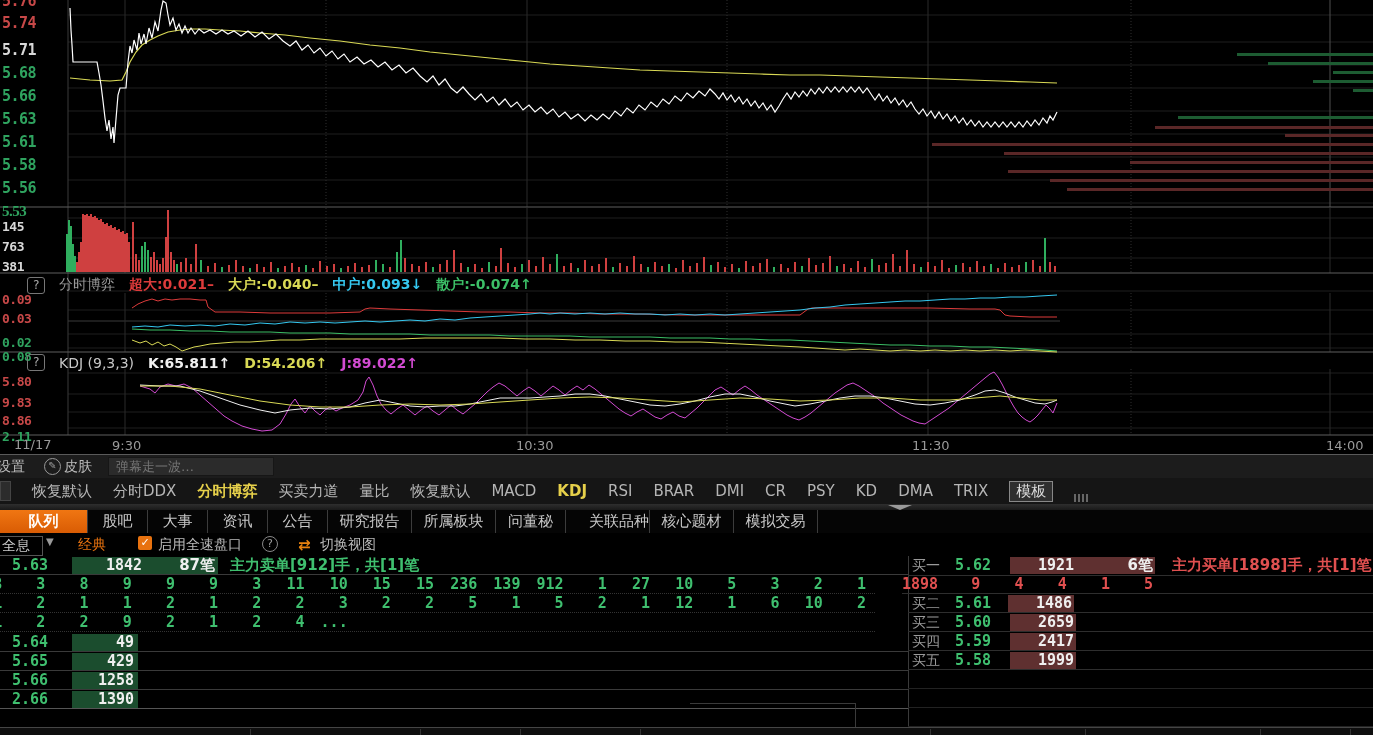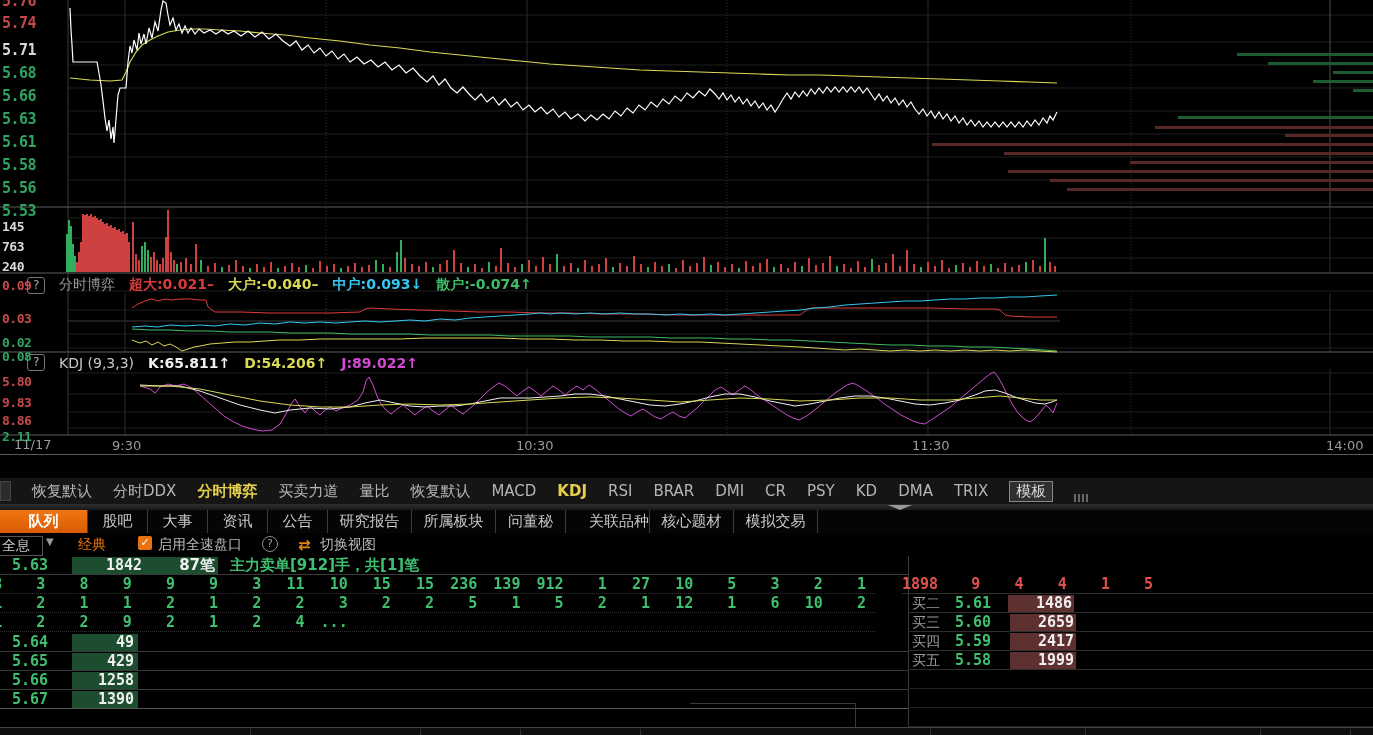--- a/index.html
+++ b/index.html
@@ -335,29 +335,29 @@
   <div id="price-labels">
       <span class="lbl big lr" style="top: -7px;">5.76</span>
       <span class="lbl big lr" style="top: 15px;">5.74</span>
       <span class="lbl big lw" style="top: 42px;">5.71</span>
       <span class="lbl big lg" style="top: 65px;">5.68</span>
       <span class="lbl big lg" style="top: 88px;">5.66</span>
       <span class="lbl big lg" style="top: 111px;">5.63</span>
       <span class="lbl big lg" style="top: 134px;">5.61</span>
       <span class="lbl big lg" style="top: 157px;">5.58</span>
       <span class="lbl big lg" style="top: 180px;">5.56</span>
-      <span class="lbl big lg" style="top: 203px;">5.53</span>
+      <span class="lbl big lg" style="top: 203px; font-family: Liberation Serif, serif;">5.53</span>
     </div>
   <div id="volume-labels">
       <span class="lbl lw" style="top: 218px;">145</span>
       <span class="lbl lw" style="top: 238px;">763</span>
-      <span class="lbl lw" style="top: 258px;">240</span>
+      <span class="lbl lw" style="top: 258px;">381</span>
     </div>
   <div id="boyi-labels">
-      <span class="lbl lr" style="top: 277px; text-align: right;">0.09</span>
+      <span class="lbl lr" style="top: 291px; text-align: right;">0.09</span>
       <span class="lbl lr" style="top: 310px;">0.03</span>
       <span class="lbl lg" style="top: 334px;">0.02</span>
       <span class="lbl lg" style="top: 348px;">0.08</span>
     </div>
   <div id="kdj-labels">
       <span class="lbl lr" style="top: 373px;">5.80</span>
       <span class="lbl lr" style="top: 394px;">9.83</span>
       <span class="lbl lr" style="top: 412px;">8.86</span>
       <span class="lbl lg" style="top: 428px;">2.11</span>
     </div>
@@ -382,20 +382,26 @@
   <div class="time-axis">
     <span style="left:14px">11/17</span>
     <span id="time-ticks">
         <span style="left: 112px;">9:30</span>
         <span style="left: 516px;">10:30</span>
         <span style="left: 912px;">11:30</span>
         <span style="left: 1326px;">14:00</span>
       </span>
   </div>
 
+  <div class="settings-bar">
+    <span class="txt" style="left:-3px">设置</span>
+    <span class="skin-ic">✎</span>
+    <span class="txt" style="left:64px">皮肤</span>
+    <input class="danmaku" placeholder="弹幕走一波…" style="">
+  </div>
 
   <div class="ind-tabs" id="ind-tabs">
     <span class="edgebox"></span>
   <span class="itab">恢复默认</span>
       <span class="itab">分时DDX</span>
       <span class="itab on">分时博弈</span>
       <span class="itab">买卖力道</span>
       <span class="itab">量比</span>
       <span class="itab">恢复默认</span>
       <span class="itab">MACD</span>
@@ -523,28 +529,37 @@
             <span class="wtx" style="position:absolute;right:4px;line-height:17px">429</span>
           </span>
         </div>
         <div class="ob-row" style="top: 115px; border-bottom: 1px solid rgb(58, 58, 58);">
           <span class="gtx" style="position:absolute;left:12px;line-height:18px">5.66</span>
           <span class="gbar" style="left:72px;width:66px">
             <span class="wtx" style="position:absolute;right:4px;line-height:17px">1258</span>
           </span>
         </div>
         <div class="ob-row" style="top: 134px; border-bottom: 1px solid rgb(85, 85, 85);">
-          <span class="gtx" style="position:absolute;left:12px;line-height:18px">5.67</span>
+          <span class="gtx" style="position:absolute;left:12px;line-height:18px">2.66</span>
           <span class="gbar" style="left:72px;width:66px">
             <span class="wtx" style="position:absolute;right:4px;line-height:17px">1390</span>
           </span>
         </div>
       </div>
 
     <div class="vline" style="left:908px;top:0;height:171px"></div>
+    <div style="position:absolute;left:908px;top:0;width:465px;height:19px;border-bottom:1px solid #2e2e2e">
+      <span class="gray" style="position:absolute;left:4px;line-height:18px">买一</span>
+      <span class="gtx" style="position:absolute;left:47px;line-height:18px">5.62</span>
+      <span class="rbar" style="left:102px;width:145px">
+        <span class="wtx" style="position:absolute;left:28px;line-height:17px">1921</span>
+        <span class="wtx" style="position:absolute;right:2px;line-height:17px;font-family:'DejaVu Sans',sans-serif">6笔</span>
+      </span>
+      <span class="rtx" style="position:absolute;left:264px;line-height:18px;font-family:'DejaVu Sans',sans-serif">主力买单[1898]手，共[1]笔</span>
+    </div>
     <div id="buy-queue" style="position: absolute; left: 902px; top: 19px; width: 471px; height: 19px; display: flex; border-bottom: 1px solid rgb(46, 46, 46); box-sizing: border-box;">
         <span class="qcell rtx">1898</span>
         <span class="qcell rtx">9</span>
         <span class="qcell rtx">4</span>
         <span class="qcell rtx">4</span>
         <span class="qcell rtx">1</span>
         <span class="qcell rtx">5</span>
       </div>
     <div id="buy-levels">
         <div style="position: absolute; left: 908px; top: 38px; width: 465px; height: 19px; border-bottom: 1px solid rgb(46, 46, 46); box-sizing: border-box;">

